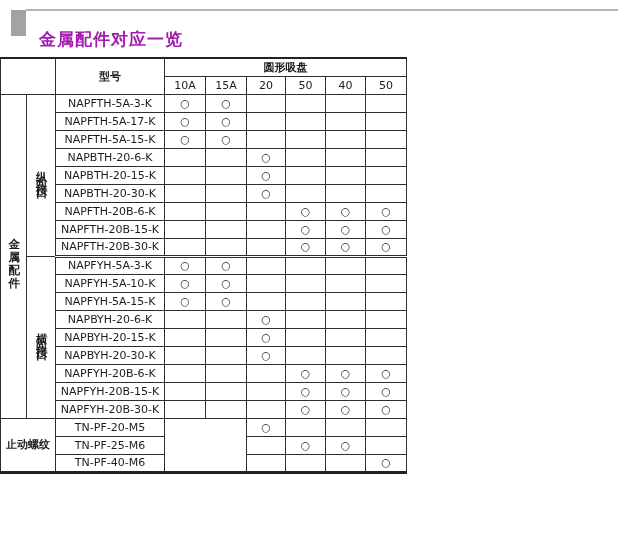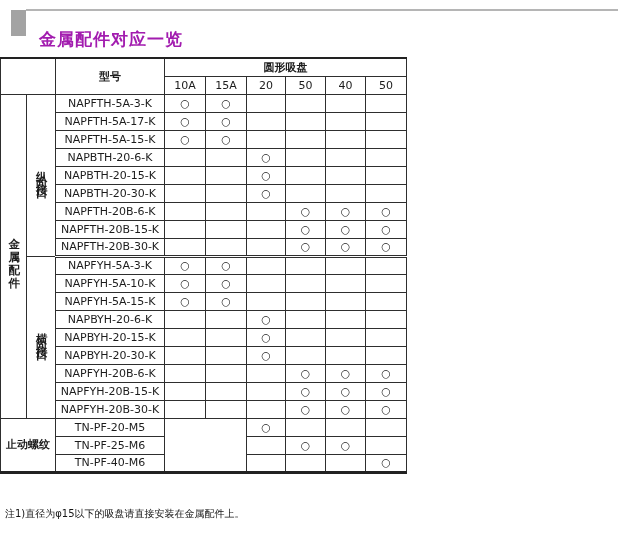--- a/index.html
+++ b/index.html
@@ -287,14 +287,13 @@
       <td class="mod">TN-PF-40-M6</td>
       <td class="mk"></td>
       <td class="mk"></td>
       <td class="mk"></td>
       <td class="mk">○</td>
     </tr>
   </tbody>
 </table>
 
 <div class="notes">
-  <div>注1)直径为φ15以下的吸盘请直接安装在金属配件上。</div>
 </div>
 
 </body></html>

